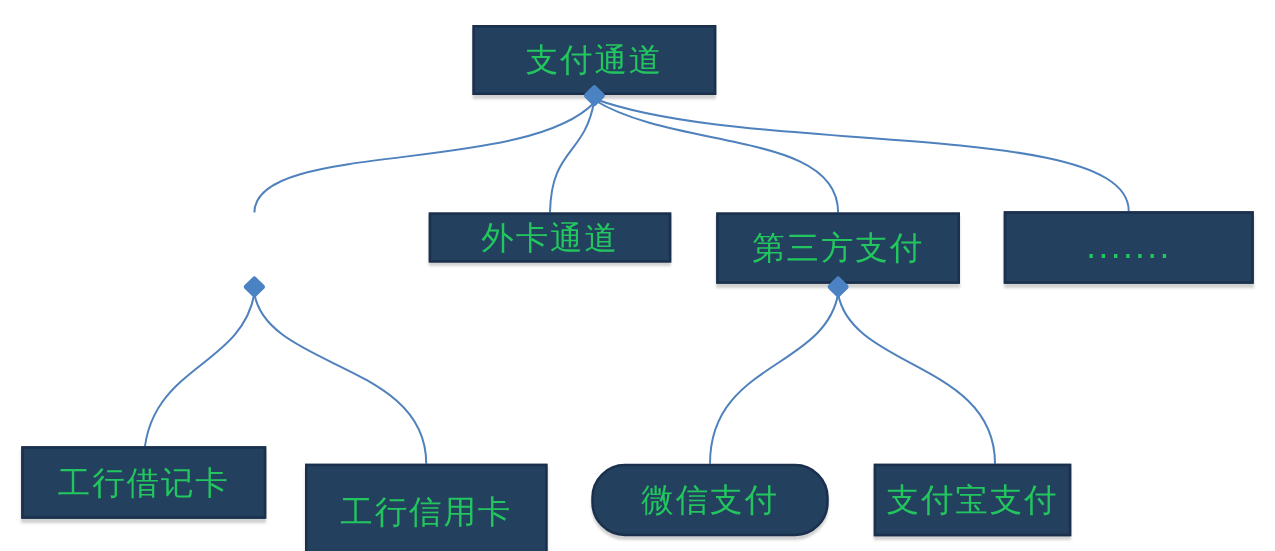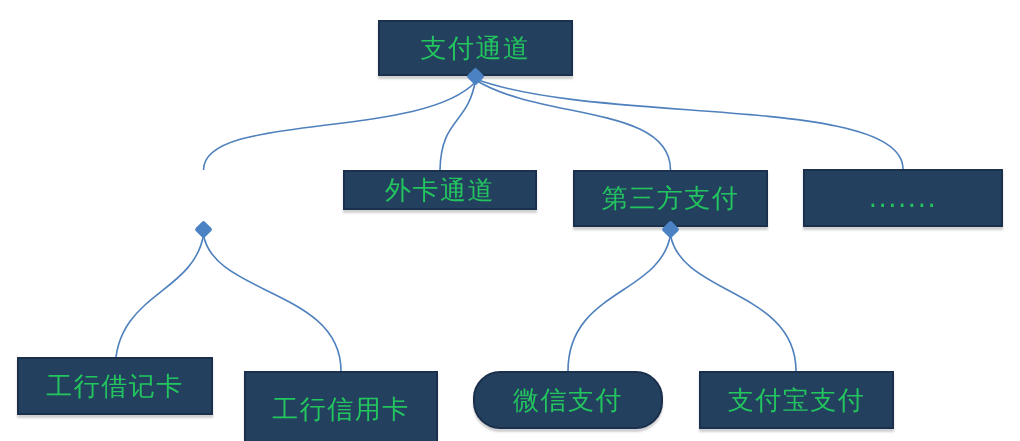--- a/index.html
+++ b/index.html
@@ -16,21 +16,21 @@
     box-shadow:0 3px 2px rgba(150,150,150,0.45);
   }
   .node-root{left:378px;top:20px;width:195px;height:56px;}
   .node-bank{left:107px;top:170px;width:193px;height:57px;}
   .node-foreign{left:343px;top:170px;width:194px;height:40px;}
   .node-third{left:573px;top:170px;width:195px;height:57px;}
   .node-ellipsis{left:803px;top:169px;width:200px;height:58px;}
   .node-debit{left:17px;top:357px;width:196px;height:58px;}
   .node-credit{left:244px;top:371px;width:194px;height:76px;}
   .node-wechat{left:473px;top:371px;width:190px;height:58px;border-radius:27px;}
-  .node-alipay{left:699px;top:371px;width:195px;height:58px;}
+  .node-alipay{left:699px;top:371px;width:158px;height:58px;}
   .anchor{
     position:absolute;width:13px;height:13px;background:#4a82c4;
     transform:rotate(45deg);border-radius:2px;z-index:3;
   }
   .anchor-root{left:469px;top:70px;}
   .anchor-bank{left:197px;top:223px;}
   .anchor-third{left:664px;top:223px;}
 </style>
 </head>
 <body>

